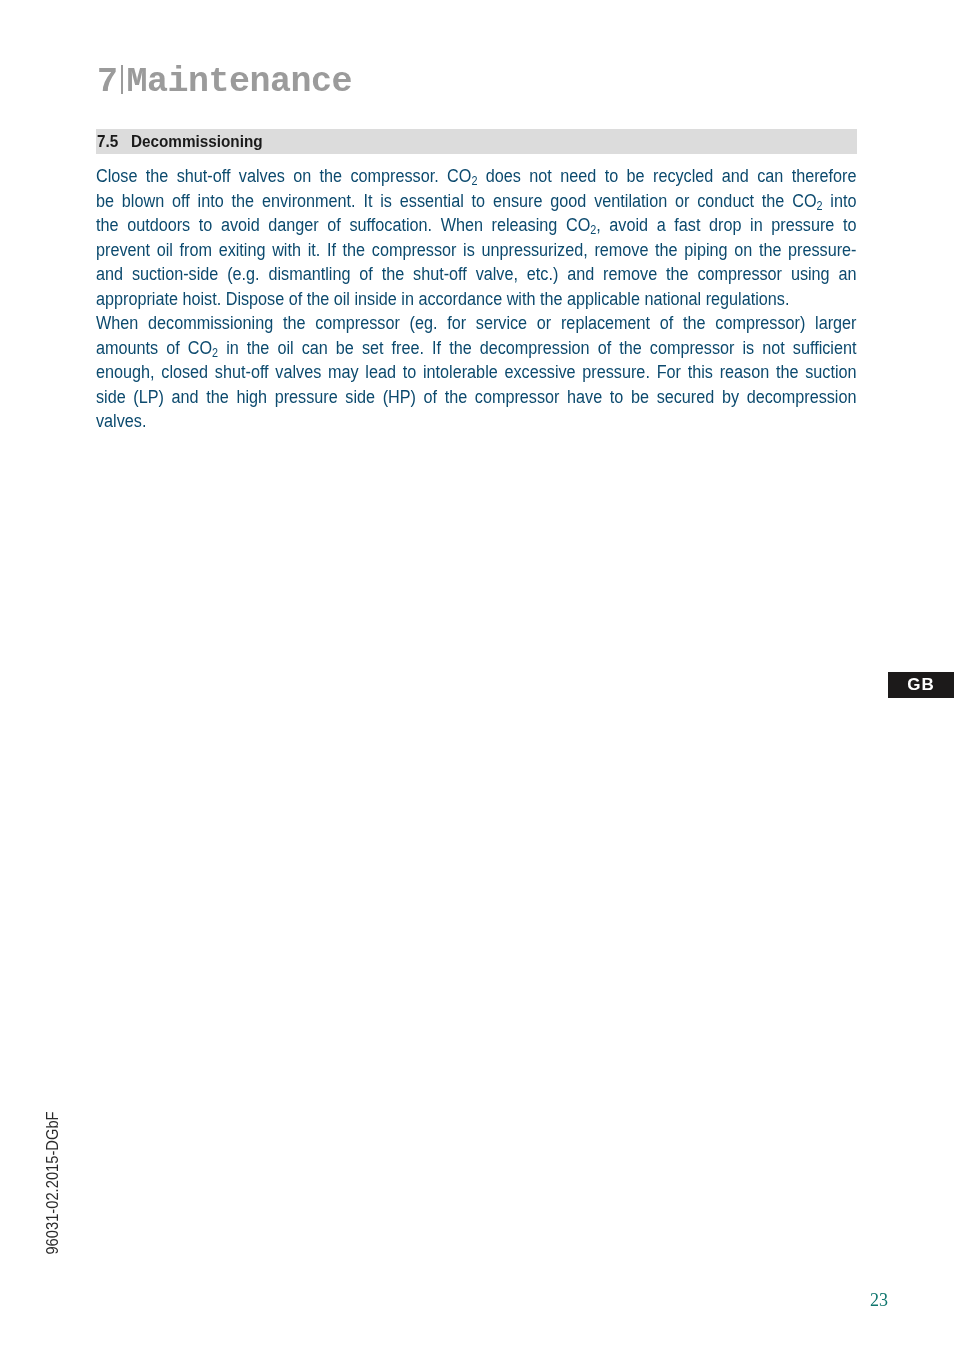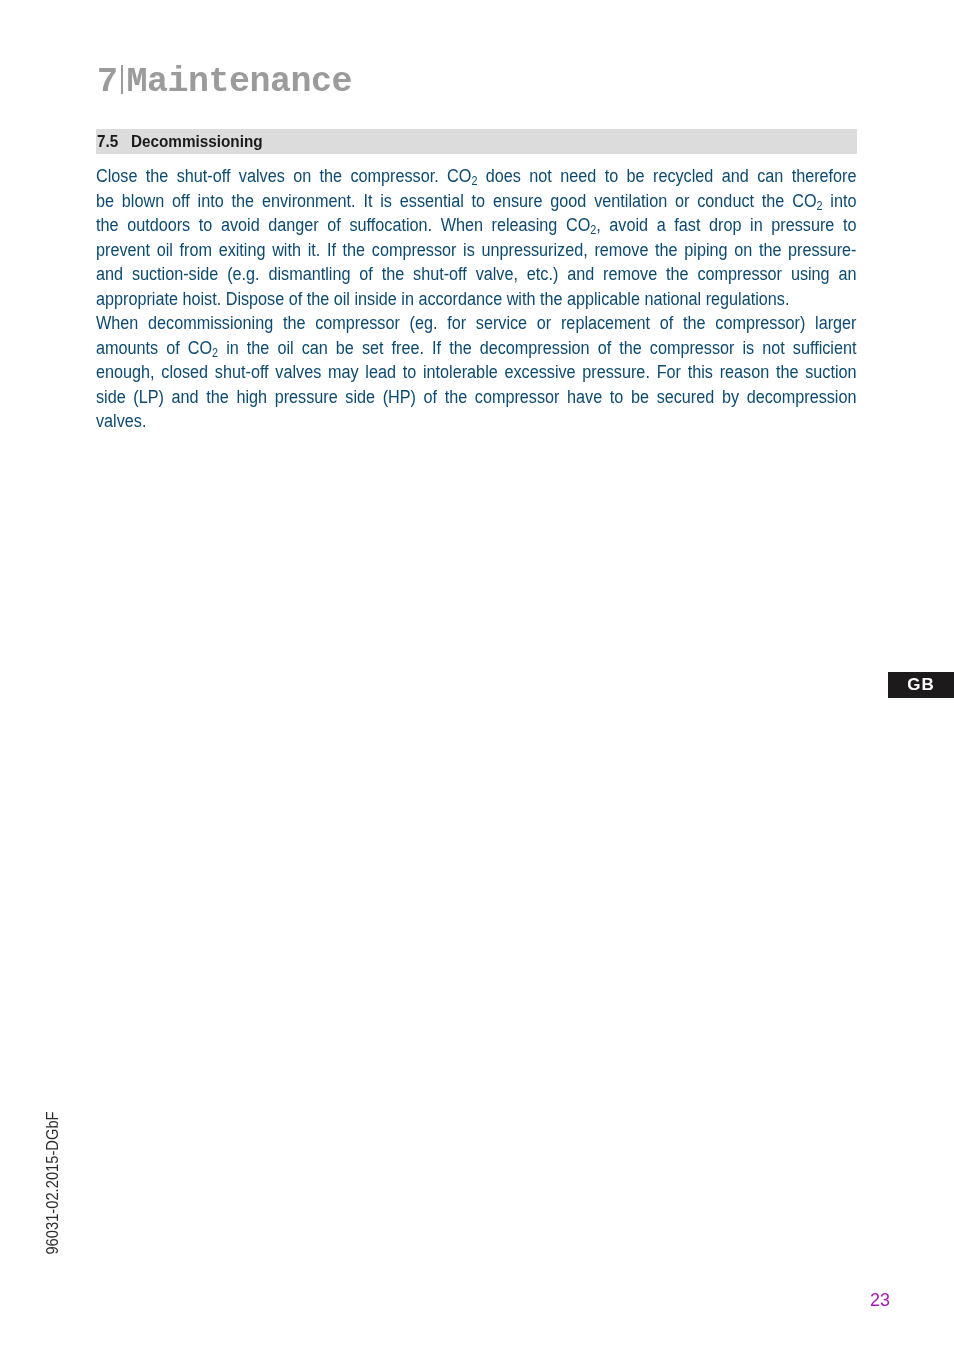--- a/index.html
+++ b/index.html
@@ -110,23 +110,23 @@
       font-size: 16px;
       color: #2a2a2a;
       white-space: nowrap;
       transform: translate(-50%, -50%) rotate(-90deg) scaleX(0.92);
       transform-origin: center center;
     }
     .page-number {
       position: absolute;
       left: 870px;
       top: 1290px;
-      font-family: Liberation Sans, sans-serif;
+      font-family: Liberation Serif, serif;
       font-size: 18px;
-      color: #a21caf;
+      color: #0f766e;
     }
   </style>
 </head>
 <body>
 
 <div class="chapter-title">
   <span>7</span><span class="sep"></span><span>Maintenance</span>
 </div>
 
 <div class="section-bar"></div>

